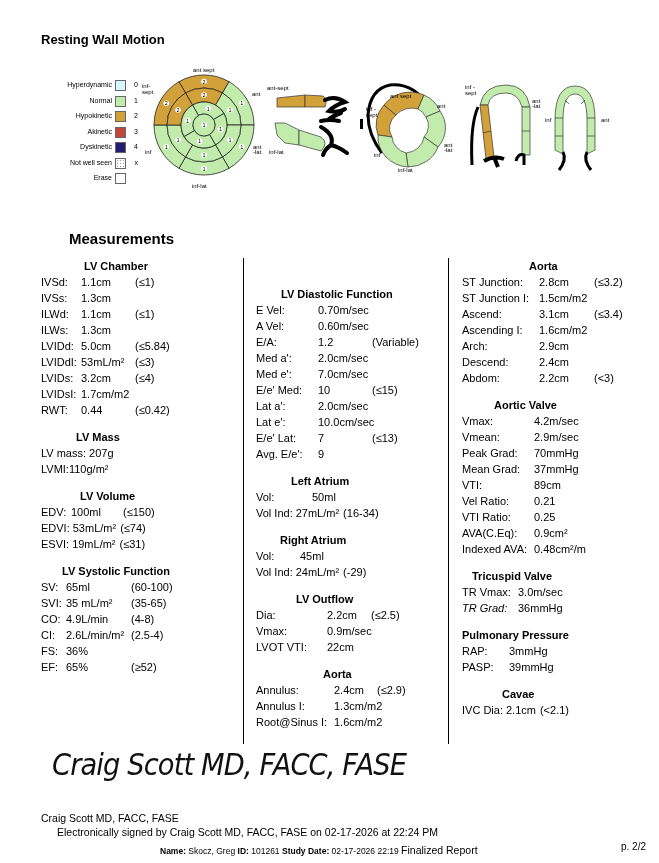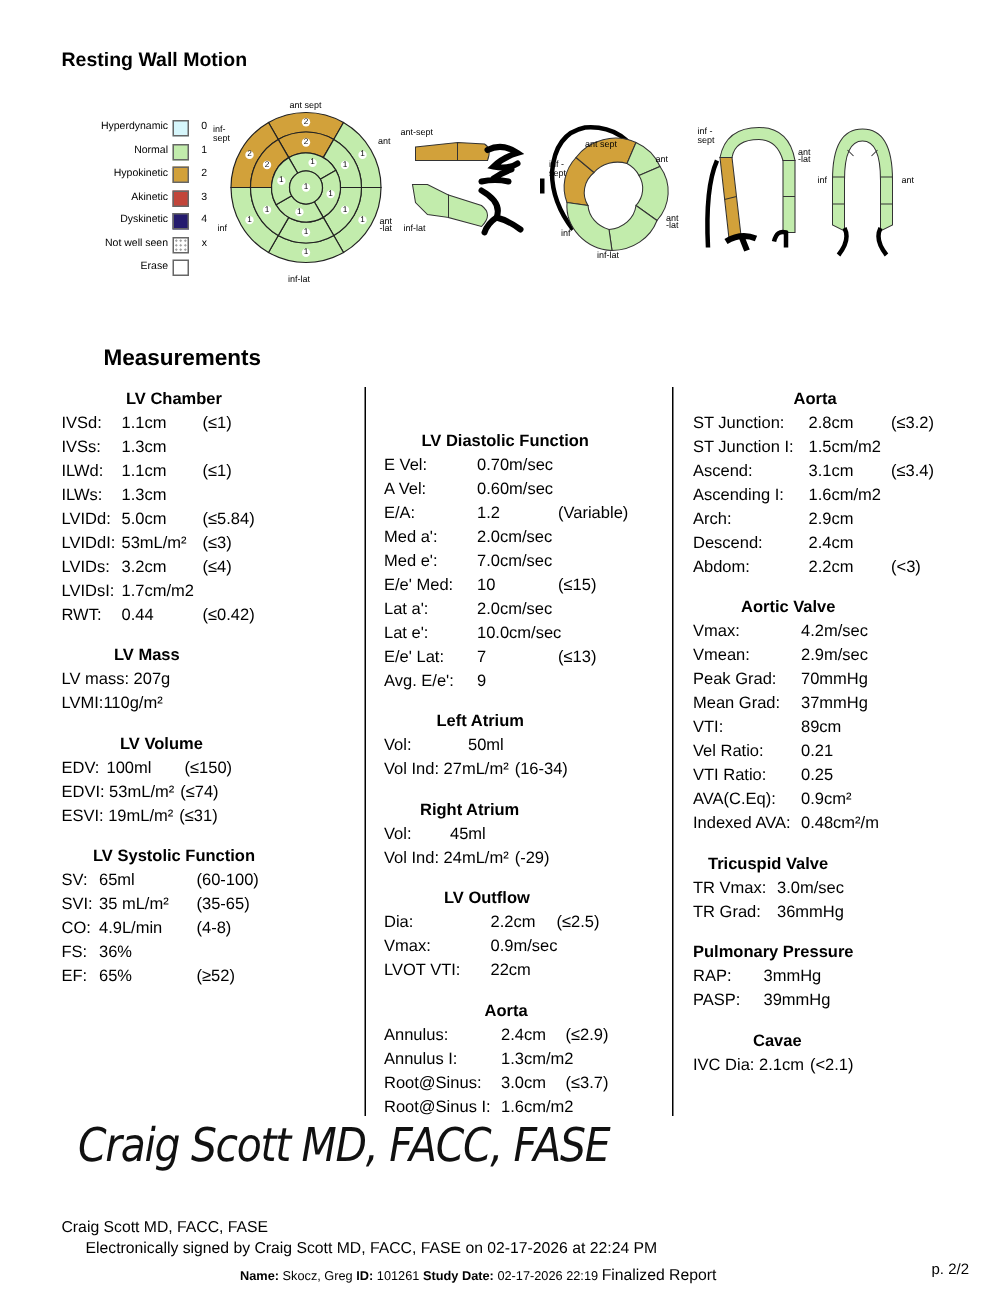--- a/index.html
+++ b/index.html
@@ -278,20 +278,25 @@
         <span style="left: 0px;">SVI:</span>
         <span style="left: 25px;">35 mL/m²</span>
         <span style="left: 90px;">(35-65)</span>
       </div>
       <div class="row">
         <span style="left: 0px;">CO:</span>
         <span style="left: 25px;">4.9L/min</span>
         <span style="left: 90px;">(4-8)</span>
       </div>
       <div class="row">
+        <span style="left: 0px;">CI:</span>
+        <span style="left: 25px;">2.6L/min/m²</span>
+        <span style="left: 90px;">(2.5-4)</span>
+      </div>
+      <div class="row">
         <span style="left: 0px;">FS:</span>
         <span style="left: 25px;">36%</span>
       </div>
       <div class="row">
         <span style="left: 0px;">EF:</span>
         <span style="left: 25px;">65%</span>
         <span style="left: 90px;">(≥52)</span>
       </div>
     </div>
   </div>
@@ -379,25 +384,20 @@
       <div class="row">
         <span style="left: 0px;">Annulus:</span>
         <span style="left: 78px;">2.4cm</span>
         <span style="left: 121px;">(≤2.9)</span>
       </div>
       <div class="row">
         <span style="left: 0px;">Annulus I:</span>
         <span style="left: 78px;">1.3cm/m2</span>
       </div>
       <div class="row">
-        <span style="left: 0px;">Root@Sinus:</span>
-        <span style="left: 78px;">3.0cm</span>
-        <span style="left: 121px;">(≤3.7)</span>
-      </div>
-      <div class="row">
         <span style="left: 0px;">Root@Sinus I:</span>
         <span style="left: 78px;">1.6cm/m2</span>
       </div>
     </div>
   </div>
 <div class="col" id="col3">
     <div class="group">
       <div class="group-title" style="padding-left: 67px;">Aorta</div>
       <div class="row">
         <span style="left: 0px;">ST Junction:</span>
@@ -470,21 +470,21 @@
         <span style="left: 72px;">0.48cm²/m</span>
       </div>
     </div>
     <div class="group">
       <div class="group-title" style="padding-left: 10px;">Tricuspid Valve</div>
       <div class="row">
         <span style="left: 0px;">TR Vmax:</span>
         <span style="left: 56px;">3.0m/sec</span>
       </div>
       <div class="row">
-        <span style="left: 0px;">TR Grad:</span>
+        <span style="left: 0px; font-style: italic;">TR Grad:</span>
         <span style="left: 56px;">36mmHg</span>
       </div>
     </div>
     <div class="group">
       <div class="group-title">Pulmonary Pressure</div>
       <div class="row">
         <span style="left: 0px;">RAP:</span>
         <span style="left: 47px;">3mmHg</span>
       </div>
       <div class="row">

